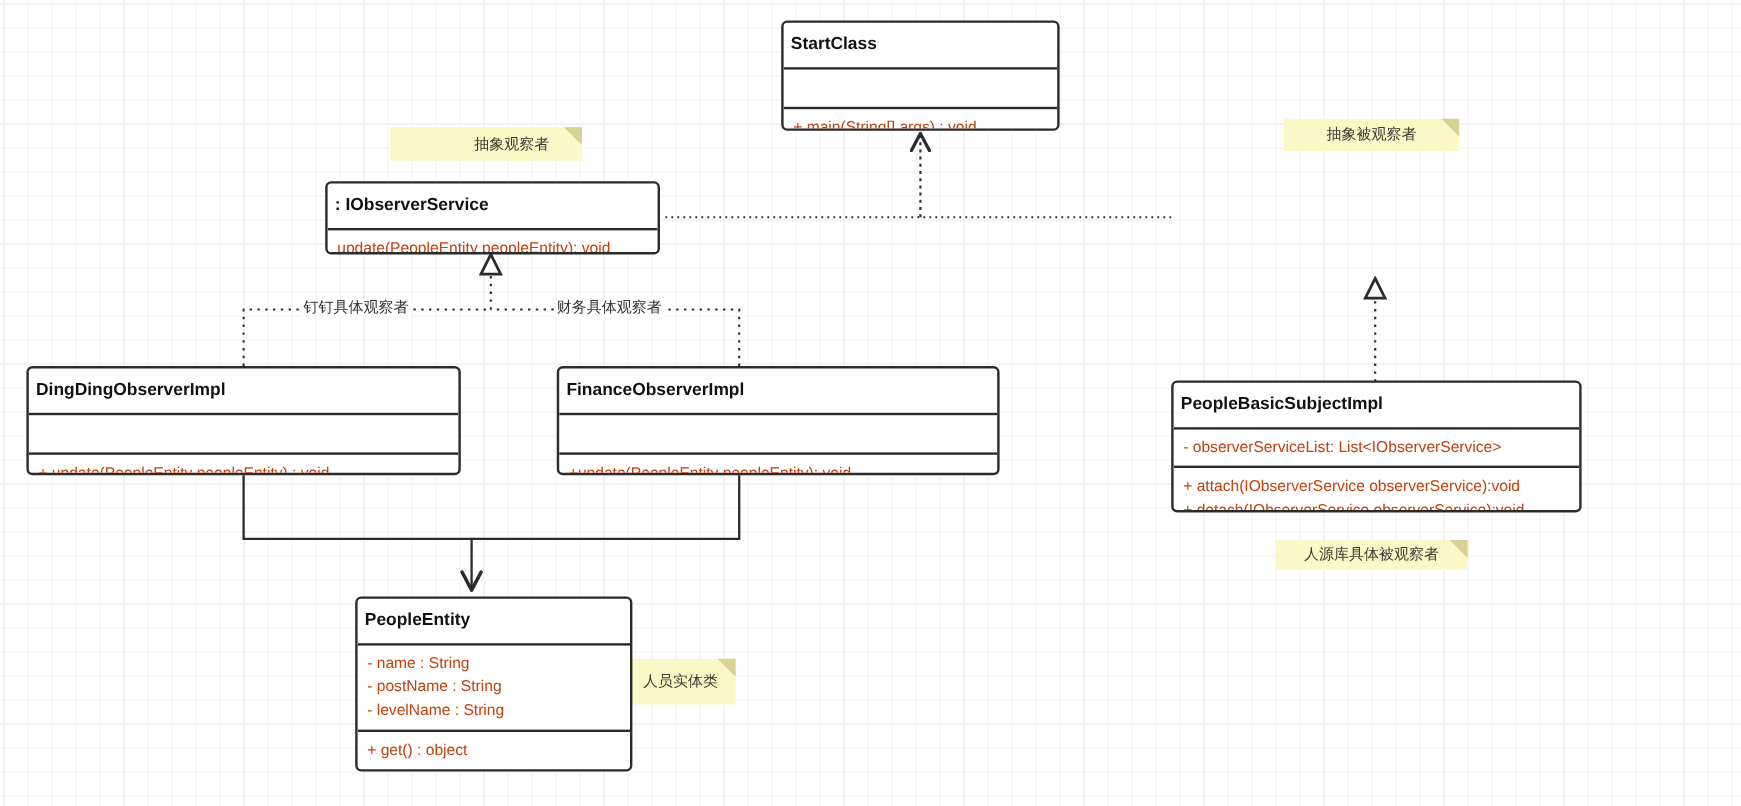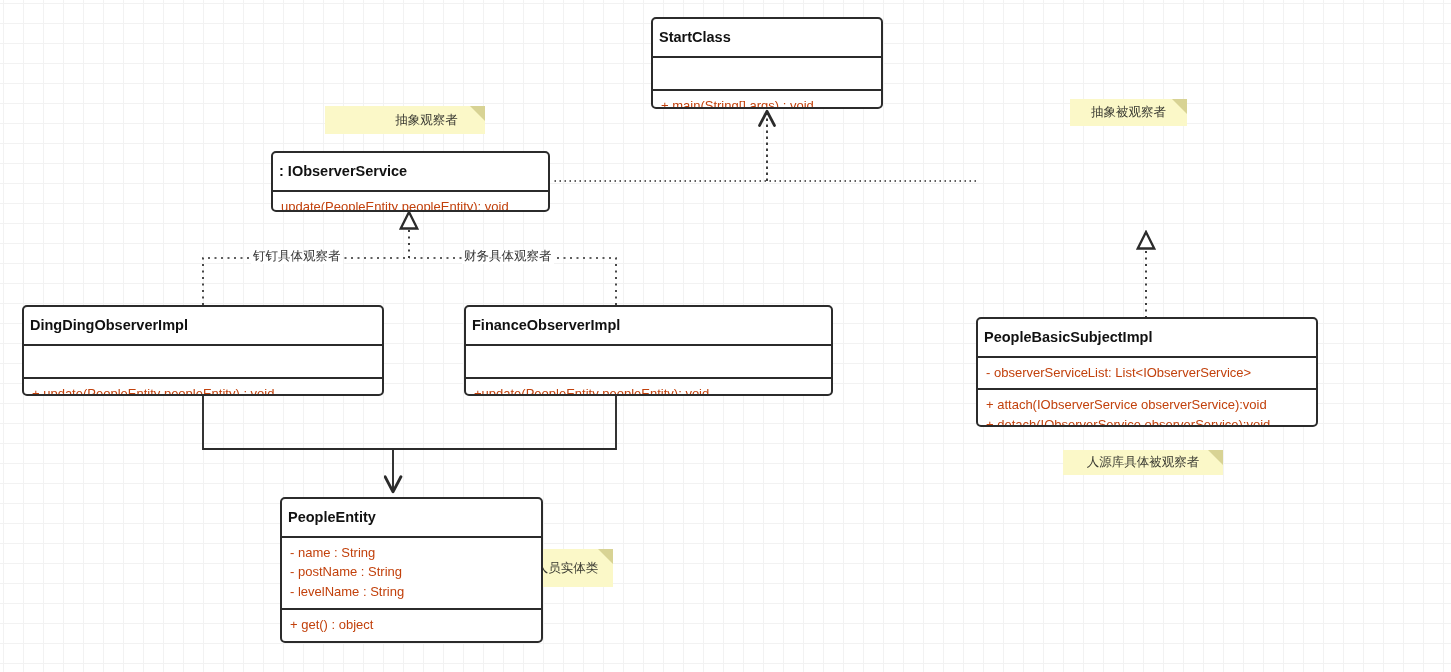--- a/index.html
+++ b/index.html
@@ -151,21 +151,21 @@
 
   <div class="edge-label" style="left:240px; top:250px;margin-left:11px;">钉钉具体观察者</div>
 
   <div class="edge-label" style="left:462px; top:250px;">财务具体观察者</div>
 
   <div class="note" style="left:325px; top:106px; width:160px; height:28px;padding-left:43px;">
     <span>抽象观察者</span>
     <span class="fold"></span>
   </div>
 
-  <div class="note" style="left:1070px; top:99px; width:117px; height:27px;">
+  <div class="note" style="left:1070px; top:99px; width:146px; height:27px;">
     <span>抽象被观察者</span>
     <span class="fold"></span>
   </div>
 
   <div class="note" style="left:1063px; top:450px; width:160px; height:25px;">
     <span>人源库具体被观察者</span>
     <span class="fold"></span>
   </div>
 
   <div class="note" style="left:521px; top:549px; width:92px; height:38px;">
@@ -210,21 +210,21 @@
     <div class="uml-compartment uml-sep">
       <div>- observerServiceList:  List&lt;IObserverService&gt;</div>
     </div>
     <div class="uml-compartment uml-sep">
       <div>+ attach(IObserverService observerService):void</div>
       <div>+ detach(IObserverService observerService):void</div>
 
     </div>
   </div>
 
-  <div class="uml-box" style="left:280px; top:497px; width:263px; height:146px;">
+  <div class="uml-box" style="left:296px; top:497px; width:231px; height:146px;">
     <div class="uml-title">PeopleEntity</div>
     <div class="uml-compartment uml-sep">
       <div>- name : String</div>
       <div>- postName : String</div>
       <div>- levelName : String</div>
     </div>
     <div class="uml-compartment uml-sep">
       <div>+ get() : object</div>
 
     </div>

